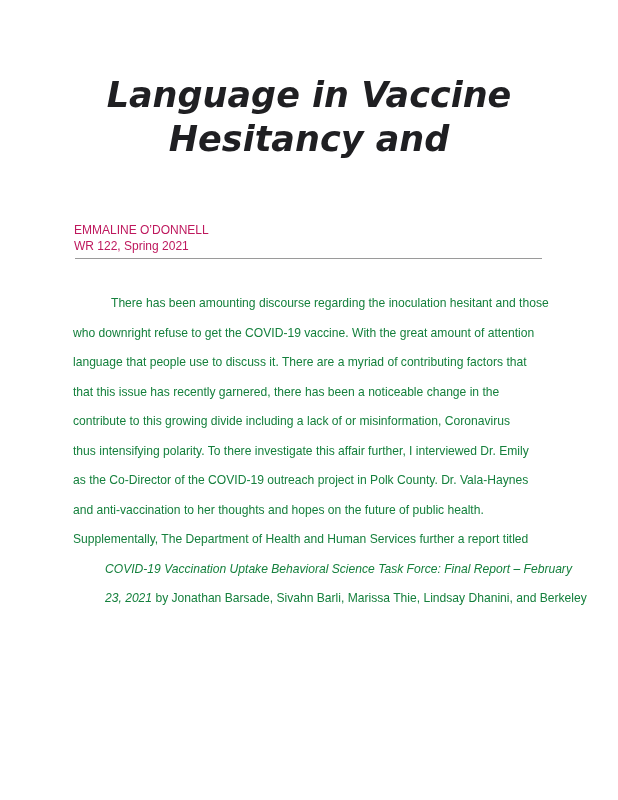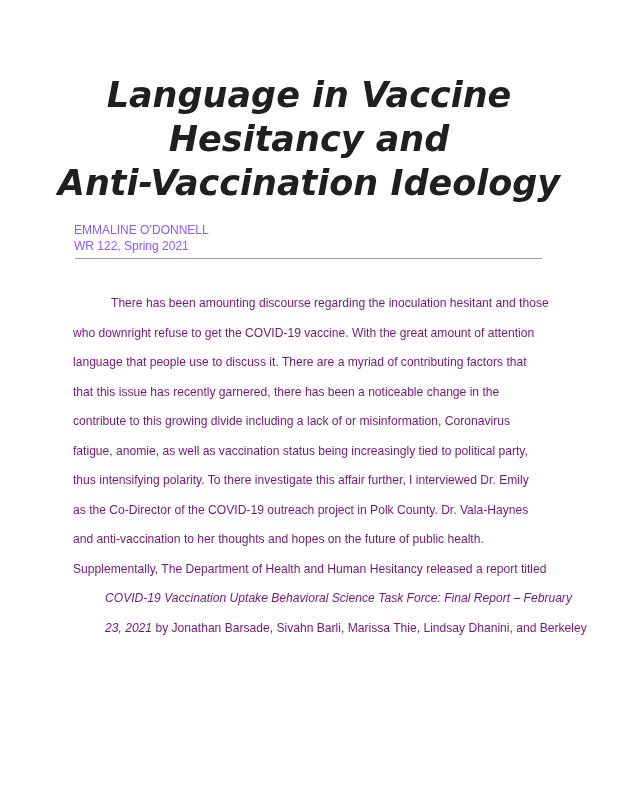--- a/index.html
+++ b/index.html
@@ -35,73 +35,71 @@
       color: #1f1f22;
       letter-spacing: 0px;
     }
     .title .tline { display: block; }
     .author-block {
       position: absolute;
       left: 74px;
       top: 222px;
       font-size: 12px;
       line-height: 16px;
-      color: #8b5cf6;
+      color: #be185d;
     }
     .author-block div { display: block; }
     .divider {
       position: absolute;
       left: 75px;
       top: 258px;
       width: 467px;
       height: 1px;
       background: #9a9a9a;
     }
     .body-text {
       position: absolute;
       left: 73px;
       top: 289px;
       width: 480px;
       font-size: 12.1px;
       line-height: 29.5px;
-      color: #701a75;
+      color: #15803d;
     }
     .body-text .bline {
       display: block;
       white-space: nowrap;
     }
     .body-text .indent { padding-left: 38px; }
     .italic { font-style: italic; margin-left: 32px; }
   </style>
 </head>
 <body>
 
 <div class="page">
 
   <h1 class="title" style="margin:0;">
     <span class="tline">Language in Vaccine</span>
     <span class="tline">Hesitancy and</span>
-    <span class="tline">Anti-Vaccination Ideology</span>
   </h1>
 
   <div class="author-block">
     <div>EMMALINE O’DONNELL</div>
     <div>WR 122, Spring 2021</div>
   </div>
 
   <div class="divider"></div>
 
   <div class="body-text">
     <span class="bline indent">There has been amounting discourse regarding the inoculation hesitant and those</span>
     <span class="bline">who downright refuse to get the COVID-19 vaccine. With the great amount of attention</span>
     <span class="bline">language that people use to discuss it. There are a myriad of contributing factors that</span>
     <span class="bline">that this issue has recently garnered, there has been a noticeable change in the</span>
     <span class="bline">contribute to this growing divide including a lack of or misinformation, Coronavirus</span>
-    <span class="bline">fatigue, anomie, as well as vaccination status being increasingly tied to political party,</span>
     <span class="bline">thus intensifying polarity. To there investigate this affair further, I interviewed Dr. Emily</span>
     <span class="bline">as the Co-Director of the COVID-19 outreach project in Polk County. Dr. Vala-Haynes</span>
     <span class="bline">and anti-vaccination to her thoughts and hopes on the future of public health.</span>
-    <span class="bline">Supplementally, The Department of Health and Human Hesitancy released a report titled</span>
+    <span class="bline">Supplementally, The Department of Health and Human Services further a report titled</span>
     <span class="bline italic">COVID-19 Vaccination Uptake Behavioral Science Task Force: Final Report – February</span>
     <span class="bline"><span class="italic">23, 2021</span><span> by Jonathan Barsade, Sivahn Barli, Marissa Thie, Lindsay Dhanini, and Berkeley</span></span>
   </div>
 
 </div>
 
 </body></html>

